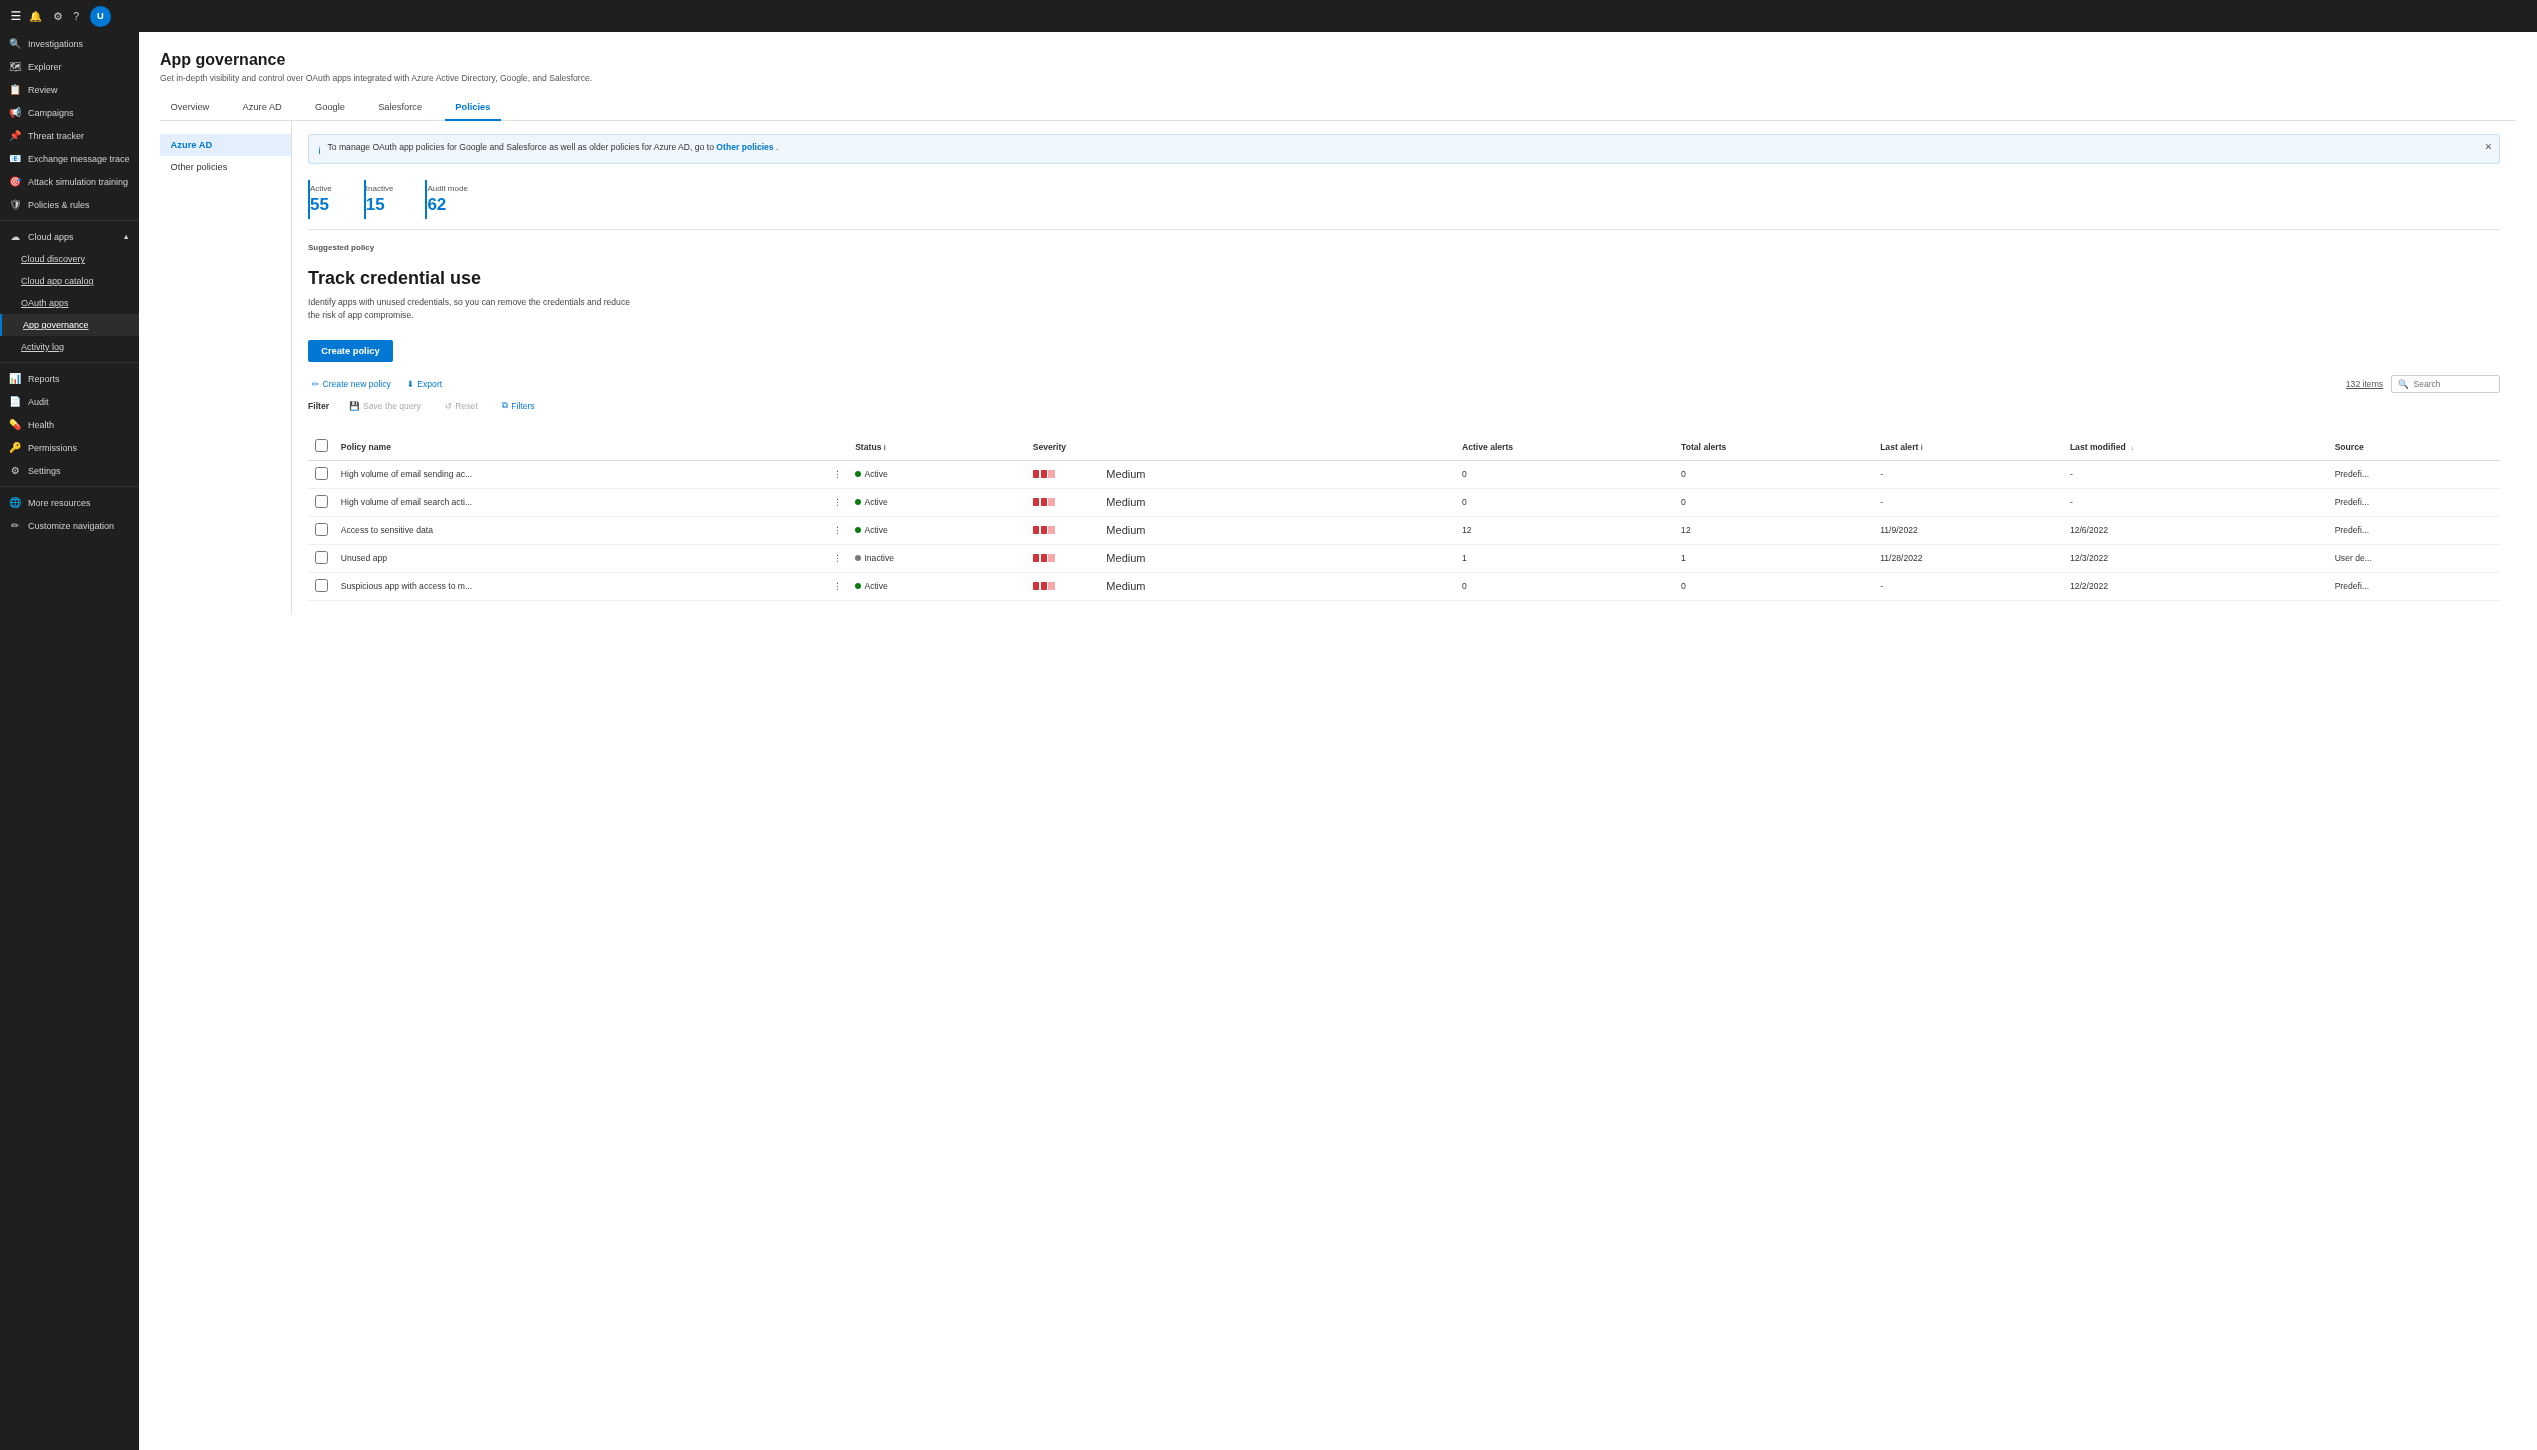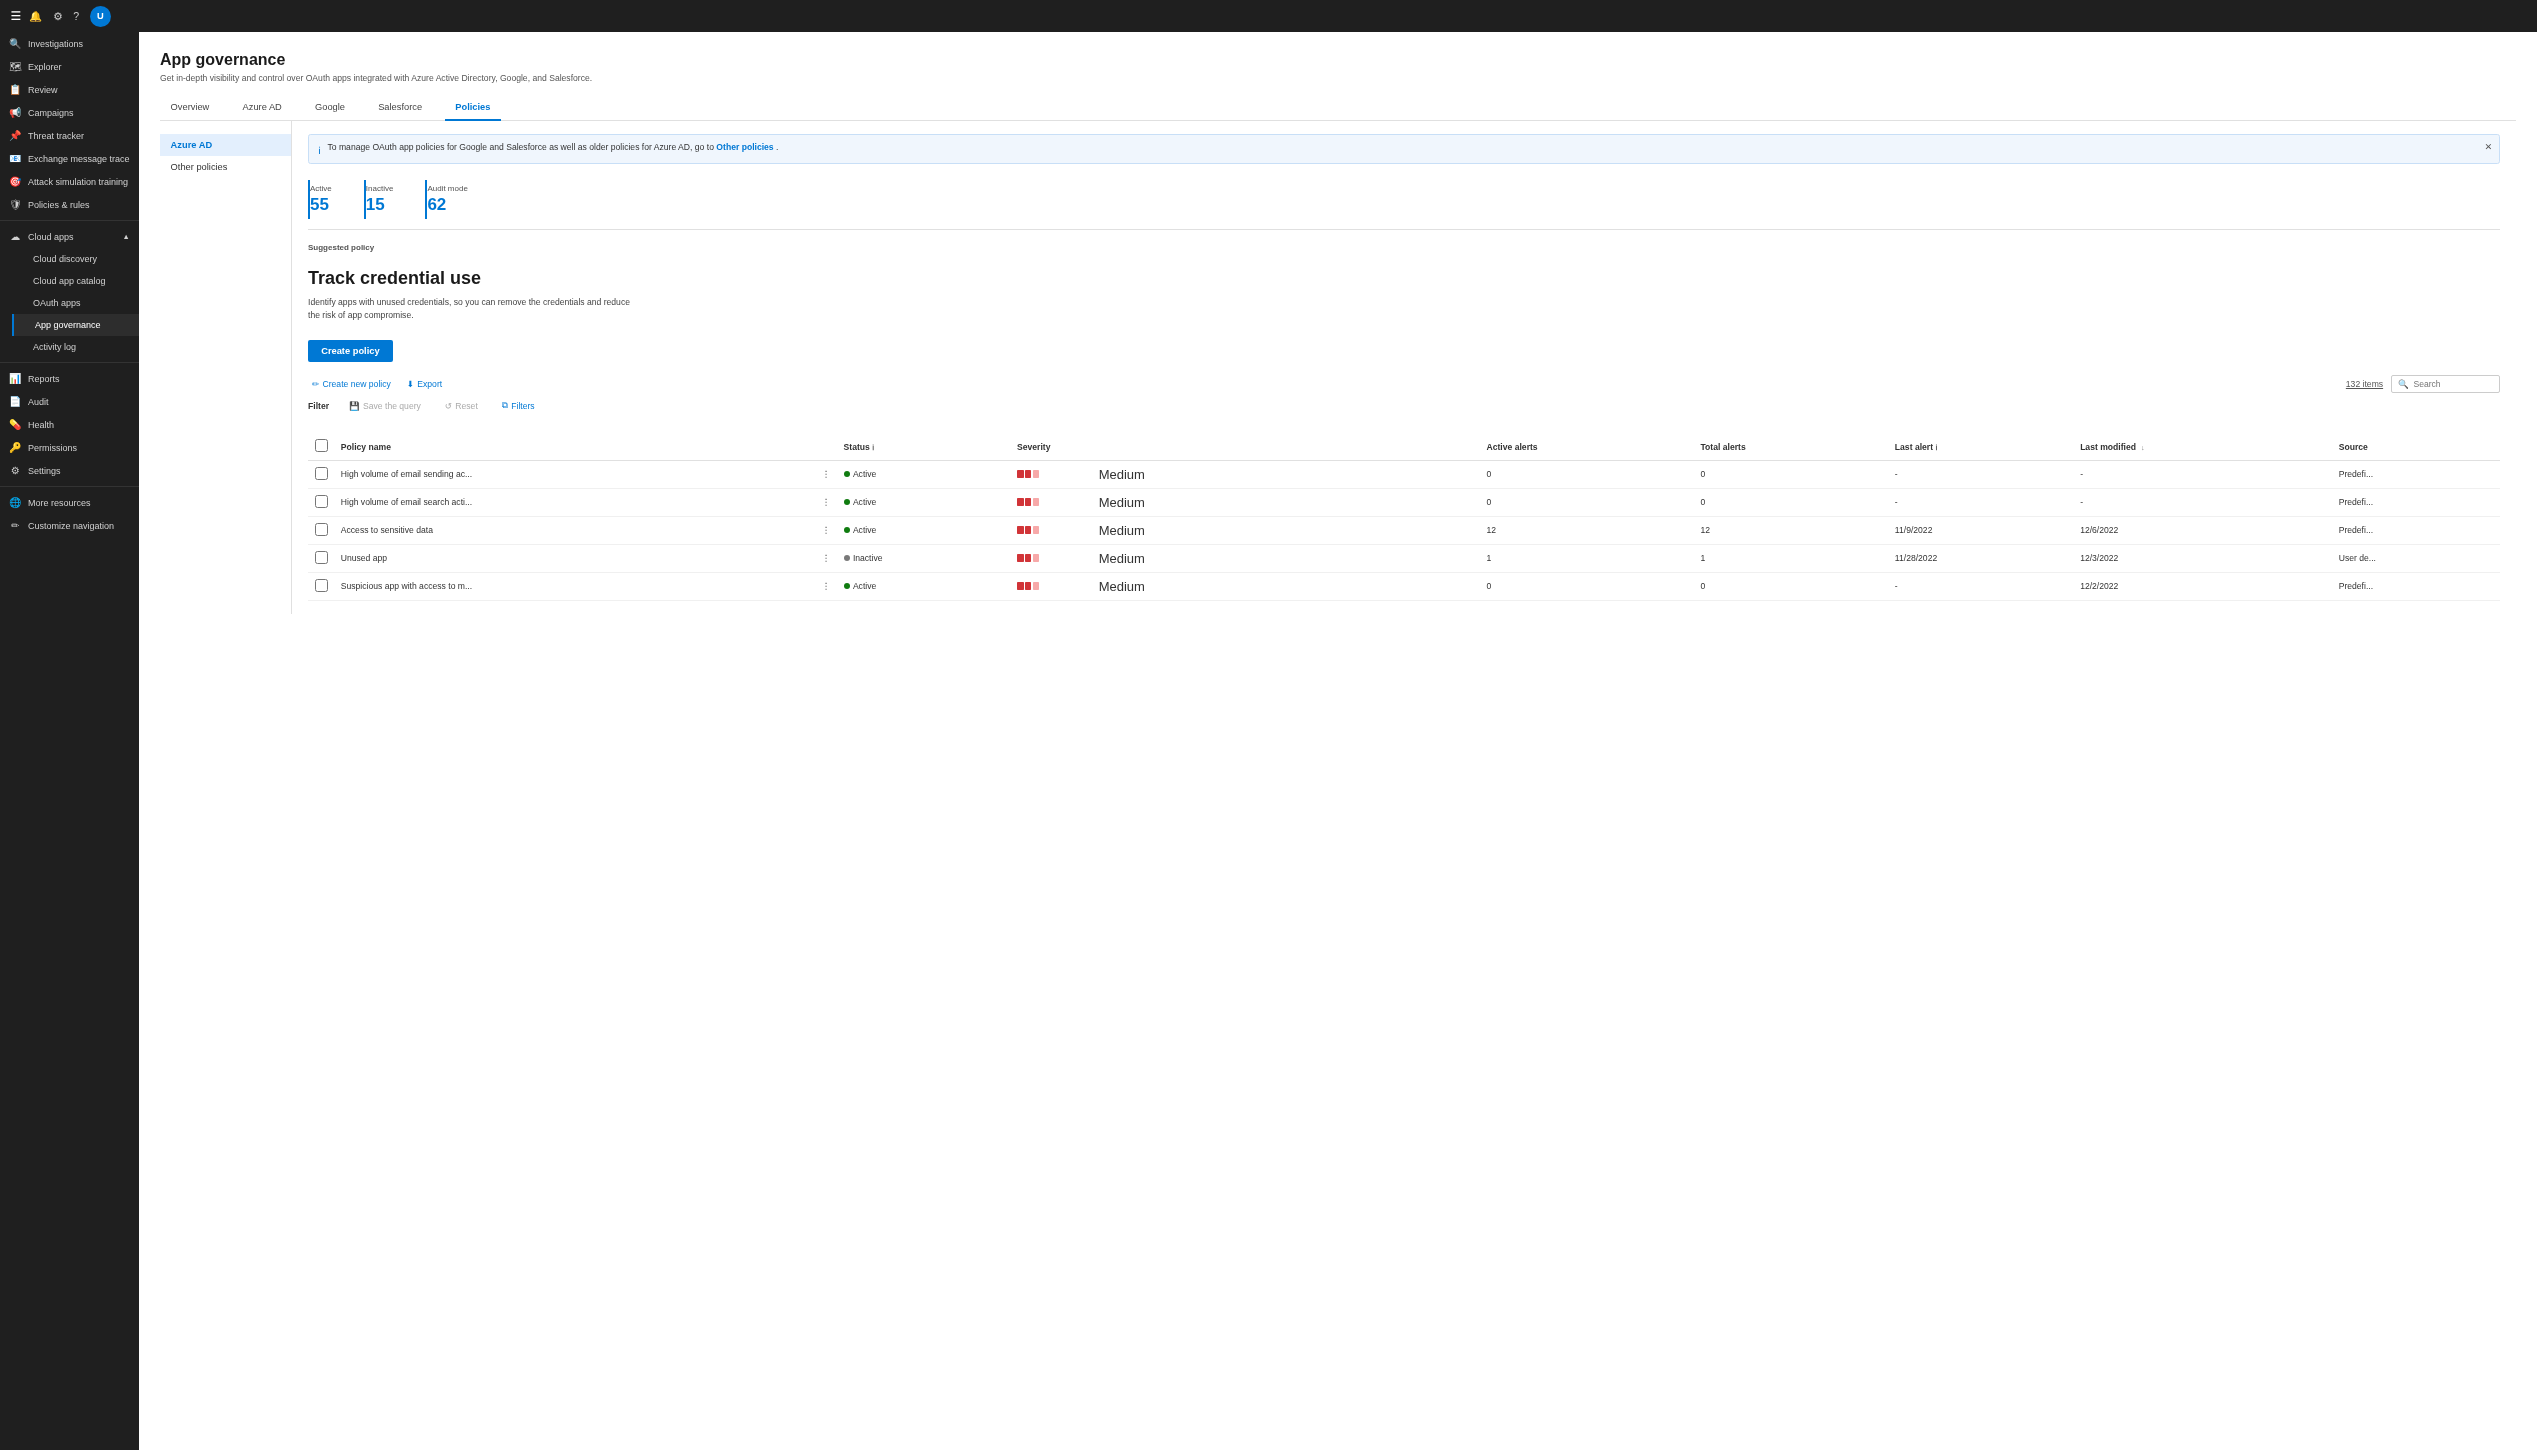--- a/index.html
+++ b/index.html
@@ -58,21 +58,21 @@
       padding: 6px 9.3px;
       cursor: pointer;
       font-size: 9px;
       color: #d0d0d0;
     }
     .sidebar-section-header .icon { font-size: 10px; width: 12px; text-align: center; }
     .sidebar-section-header .chevron { margin-left: auto; font-size: 7.3px; }
 
     .sidebar-divider { border: none; border-top: 0.7px solid #333; margin: 4px 0; }
 
-    .sidebar-sub { padding-left: 12px; }
+    .sidebar-sub { padding-left: 0; text-decoration: underline; }
 
     
     .main {
       flex: 1;
       background: #fff;
       overflow-y: auto;
       padding: 18.5px 21px;
     }
 
     .page-title { font-size: 16px; font-weight: 700; color: #1a1a1a; margin-bottom: 4px; }
@@ -238,21 +238,21 @@
       font-size: 8.6px;
     }
     .status-dot { width: 6px; height: 6px; border-radius: 50%; flex-shrink: 0; }
     .status-active { background: #107c10; }
     .status-inactive { background: #797979; }
 
     .severity-bar { display: flex; gap: 1.3px; align-items: center; }
     .sev-block { width: 6.6px; height: 8px; border-radius: 0.7px; }
     .sev-red { background: #d13438; }
     .sev-red-light { background: #f7a9a9; }
-    .sev-label { margin-left: 16px; font-size: 13px; padding-left: 42px; }
+    .sev-label { margin-left: 8px; font-size: 11px; padding-left: 42px; }
 
     
     .hamburger { font-size: 12px; cursor: pointer; color: #fff; }
   </style>
 </head>
 <body>
 
 <div class="topbar">
   <span class="hamburger">☰</span>
   <div class="topbar-icons">

